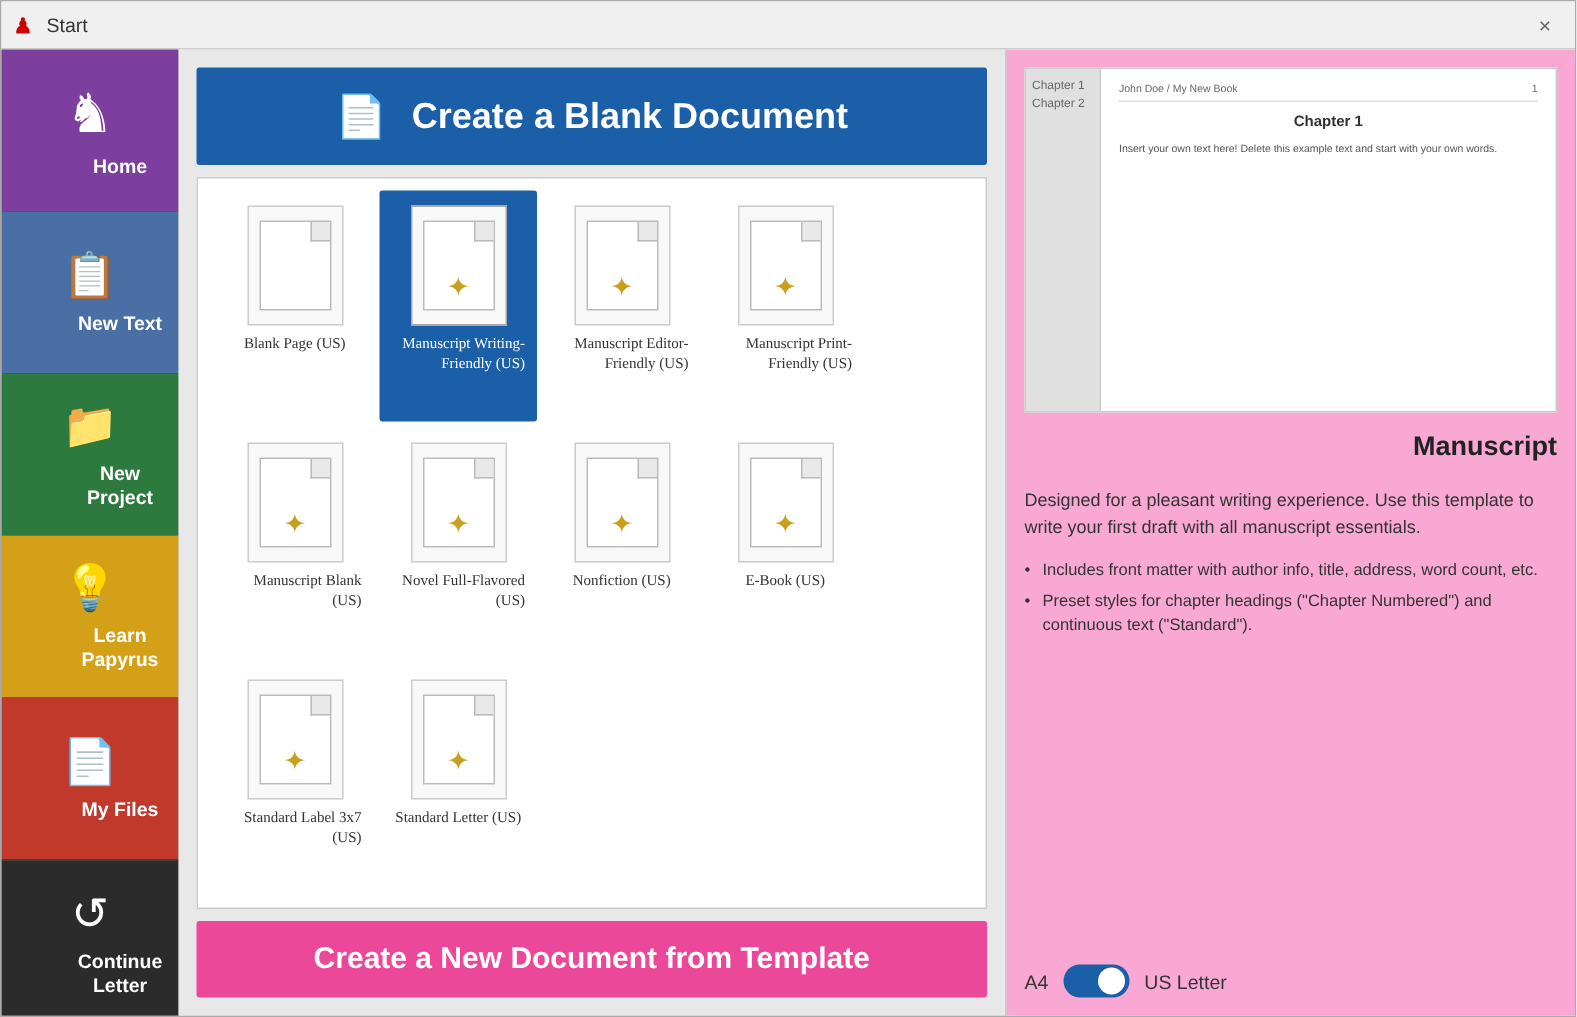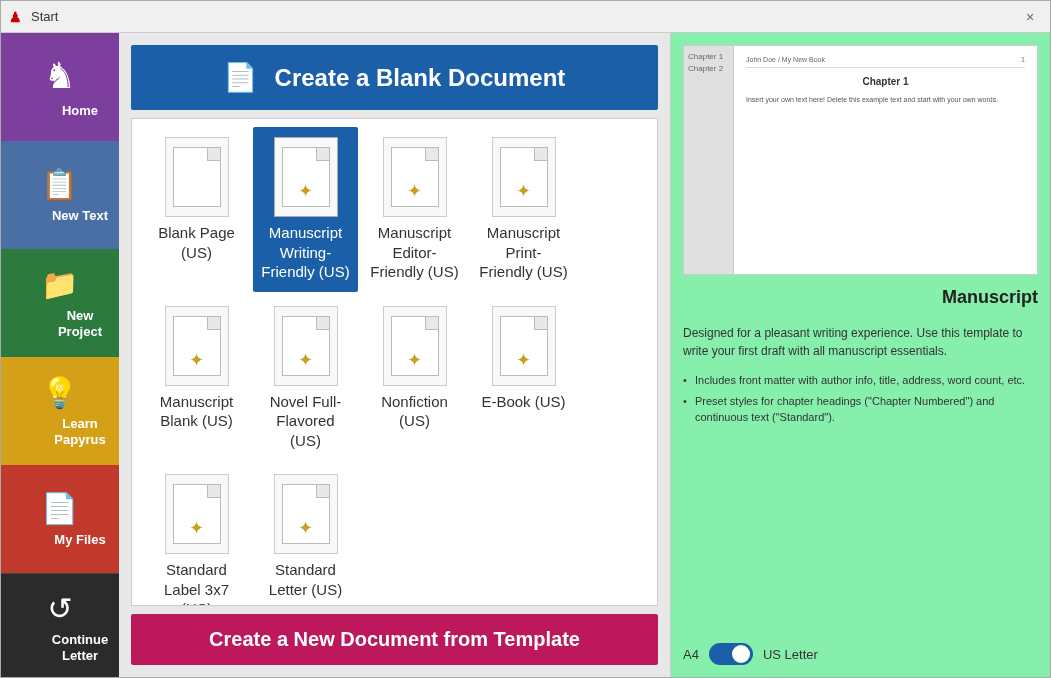--- a/index.html
+++ b/index.html
@@ -37,28 +37,28 @@
     
     .templates-grid { display: flex; flex-wrap: wrap; padding: 8px 12px; gap: 4px; flex: 1; overflow-y: auto; background: #fff; margin: 0 12px; border: 1px solid #ccc; }
     .template-item { display: flex; flex-direction: column; align-items: center; padding: 8px 6px; cursor: pointer; width: 105px; border: 2px solid transparent; border-radius: 2px; }
     .template-item.selected { background: #1a5fa8; border-color: #1a5fa8; }
     .template-item.selected .template-label { color: #fff; }
     .template-icon { width: 64px; height: 80px; background: #f8f8f8; border: 1px solid #ccc; display: flex; align-items: center; justify-content: center; margin-bottom: 6px; position: relative; font-size: 11px; }
     .template-item.selected .template-icon { border-color: #aaa; }
     .doc-icon { width: 48px; height: 60px; background: #fff; border: 1px solid #bbb; position: relative; display: flex; align-items: flex-end; justify-content: center; }
     .doc-icon::before { content: ''; position: absolute; top: 0; right: 0; width: 12px; height: 12px; background: #e8e8e8; border-left: 1px solid #bbb; border-bottom: 1px solid #bbb; }
     .doc-emblem { font-size: 18px; color: #c8a020; margin-bottom: 4px; }
-    .template-label { font-size: 15px; text-align: center; color: #333; line-height: 1.3; }
-
-    
-    .create-template-btn { background: #be185d; color: #fff; display: flex; align-items: center; justify-content: center; padding: 14px 20px; margin: 8px 12px 12px 12px; cursor: pointer; border-radius: 2px; flex-shrink: 0; }
+    .template-label { font-size: 10px; text-align: right; color: #333; line-height: 1.3; font-family: Liberation Serif, serif; }
+
+    
+    .create-template-btn { background: #ec4899; color: #fff; display: flex; align-items: center; justify-content: center; padding: 14px 20px; margin: 8px 12px 12px 12px; cursor: pointer; border-radius: 2px; flex-shrink: 0; }
     .create-template-text { font-size: 20px; font-weight: 600; }
 
     
-    .right-panel { width: 380px; background: #86efac; border-left: 1px solid #ccc; display: flex; flex-direction: column; padding: 12px; flex-shrink: 0; overflow-y: auto; }
+    .right-panel { width: 380px; background: #f9a8d4; border-left: 1px solid #ccc; display: flex; flex-direction: column; padding: 12px; flex-shrink: 0; overflow-y: auto; }
     .preview-container { background: #fff; border: 1px solid #ccc; margin-bottom: 12px; position: relative; height: 230px; overflow: hidden; }
     .preview-sidebar { position: absolute; left: 0; top: 0; bottom: 0; width: 50px; background: #e0e0e0; border-right: 1px solid #ccc; padding: 6px 4px; font-size: 8px; color: #666; }
     .preview-sidebar-item { margin-bottom: 3px; font-size: 8px; }
     .preview-main { margin-left: 50px; padding: 10px 12px; font-size: 7px; color: #333; }
     .preview-header { display: flex; justify-content: space-between; margin-bottom: 8px; font-size: 7px; color: #666; border-bottom: 1px solid #ddd; padding-bottom: 4px; }
     .preview-chapter { font-size: 10px; font-weight: bold; text-align: center; margin: 8px 0; }
     .preview-body { font-size: 7px; color: #555; line-height: 1.5; }
 
     .template-name { font-size: 18px; font-weight: bold; text-align: right; margin-bottom: 16px; color: #222; }
     .template-desc { font-size: 12px; color: #333; margin-bottom: 10px; line-height: 1.5; }

